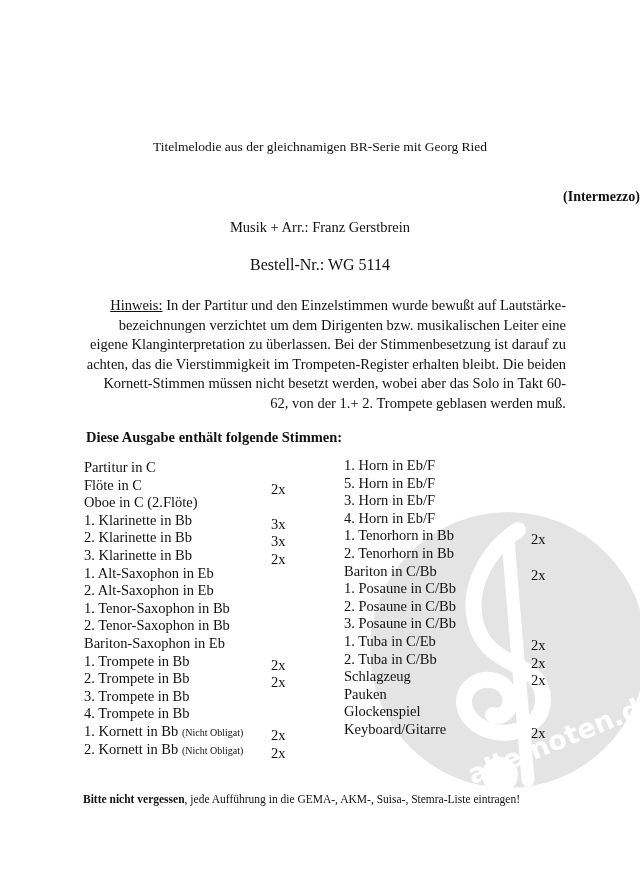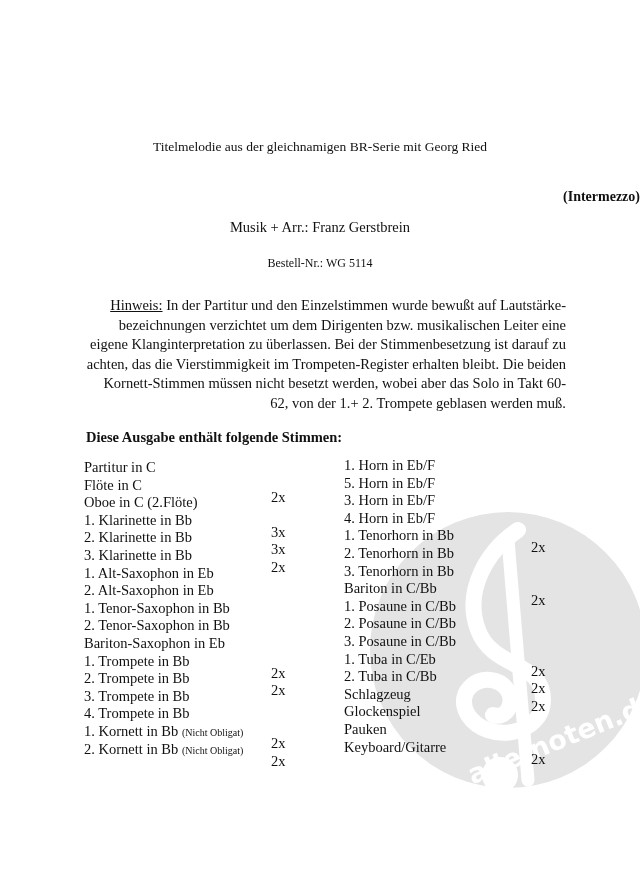--- a/index.html
+++ b/index.html
@@ -6,29 +6,29 @@
   body {
     width: 640px; height: 875px; background: #ffffff; position: relative; overflow: hidden;
     font-family: "Liberation Serif", "DejaVu Serif", serif; color: #111;
   }
   .watermark { position: absolute; left: 368px; top: 510px; width: 280px; height: 280px; z-index: 0; }
   .page { position: absolute; left: 0; top: 0; width: 640px; height: 875px; z-index: 1; }
   .subtitle { position: absolute; top: 139px; left: 0; width: 640px; text-align: center; font-size: 13.5px; }
   .title { position: absolute; top: 152px; left: 0; width: 640px; text-align: center; font-size: 31px; font-weight: bold; letter-spacing: 0.2px; }
   .title-sub { position: absolute; top: 189px; left: 0; width: 640px; text-align: right; font-size: 14px; font-weight: bold; }
   .composer { position: absolute; top: 219px; left: 0; width: 640px; text-align: center; font-size: 14.5px; }
-  .order { position: absolute; top: 256px; left: 0; width: 640px; text-align: center; font-size: 12px; }
+  .order { position: absolute; top: 256px; left: 0; width: 640px; text-align: center; font-size: 16px; }
   .note { position: absolute; top: 296px; left: 86px; width: 480px; font-size: 14.5px; line-height: 19.5px; text-align: right; }
   .note .lbl { text-decoration: underline; }
   .section-heading { position: absolute; top: 429px; left: 86px; font-size: 14.5px; font-weight: bold; }
   .col { position: absolute; font-size: 14.5px; }
   .col-left { top: 459px; left: 84px; width: 230px; }
   .col-right { top: 457px; left: 344px; width: 220px; }
   .row { position: relative; height: 17.6px; line-height: 17.6px; white-space: nowrap; }
-  .row .qty { position: absolute; top: 12px; }
+  .row .qty { position: absolute; top: 4px; }
   .col-left .qty { left: 187px; }
   .col-right .qty { left: 187px; }
   .row .aside { font-size: 10px; }
   .footer { position: absolute; top: 793px; left: 83px; width: 520px; font-size: 11.5px; white-space: nowrap; }
   .footer b { font-weight: bold; }
 </style>
 </head>
 <body>
 
 <svg class="watermark" viewBox="0 0 280 280">
@@ -70,26 +70,28 @@
       <div class="row"><span>1. Kornett in Bb </span><span class="aside">(Nicht Obligat)</span><span class="qty">2x</span></div>
       <div class="row"><span>2. Kornett in Bb </span><span class="aside">(Nicht Obligat)</span><span class="qty">2x</span></div>
     </div>
   <div class="col col-right" id="col-right">
       <div class="row"><span>1. Horn in Eb/F</span></div>
       <div class="row"><span>5. Horn in Eb/F</span></div>
       <div class="row"><span>3. Horn in Eb/F</span></div>
       <div class="row"><span>4. Horn in Eb/F</span></div>
       <div class="row"><span>1. Tenorhorn in Bb</span><span class="qty">2x</span></div>
       <div class="row"><span>2. Tenorhorn in Bb</span></div>
-      <div class="row"><span>3. Tenorhorn in Bb</span></div>
       <div class="row"><span>Bariton in C/Bb</span><span class="qty">2x</span></div>
       <div class="row"><span>1. Posaune in C/Bb</span></div>
       <div class="row"><span>2. Posaune in C/Bb</span></div>
       <div class="row"><span>3. Posaune in C/Bb</span></div>
       <div class="row"><span>1. Tuba in C/Eb</span><span class="qty">2x</span></div>
       <div class="row"><span>2. Tuba in C/Bb</span><span class="qty">2x</span></div>
       <div class="row"><span>Schlagzeug</span><span class="qty">2x</span></div>
+      <div class="row"><span>Pauken</span></div>
       <div class="row"><span>Glockenspiel</span></div>
-      <div class="row"><span>Pauken</span></div>
       <div class="row"><span>Keyboard/Gitarre</span><span class="qty">2x</span></div>
     </div>
 
+  <div class="footer">
+    <b>Bitte nicht vergessen</b><span>, jede Aufführung in die GEMA-, AKM-, Suisa-, Stemra-Liste eintragen!</span>
+  </div>
 </div>
 
 </body></html>

